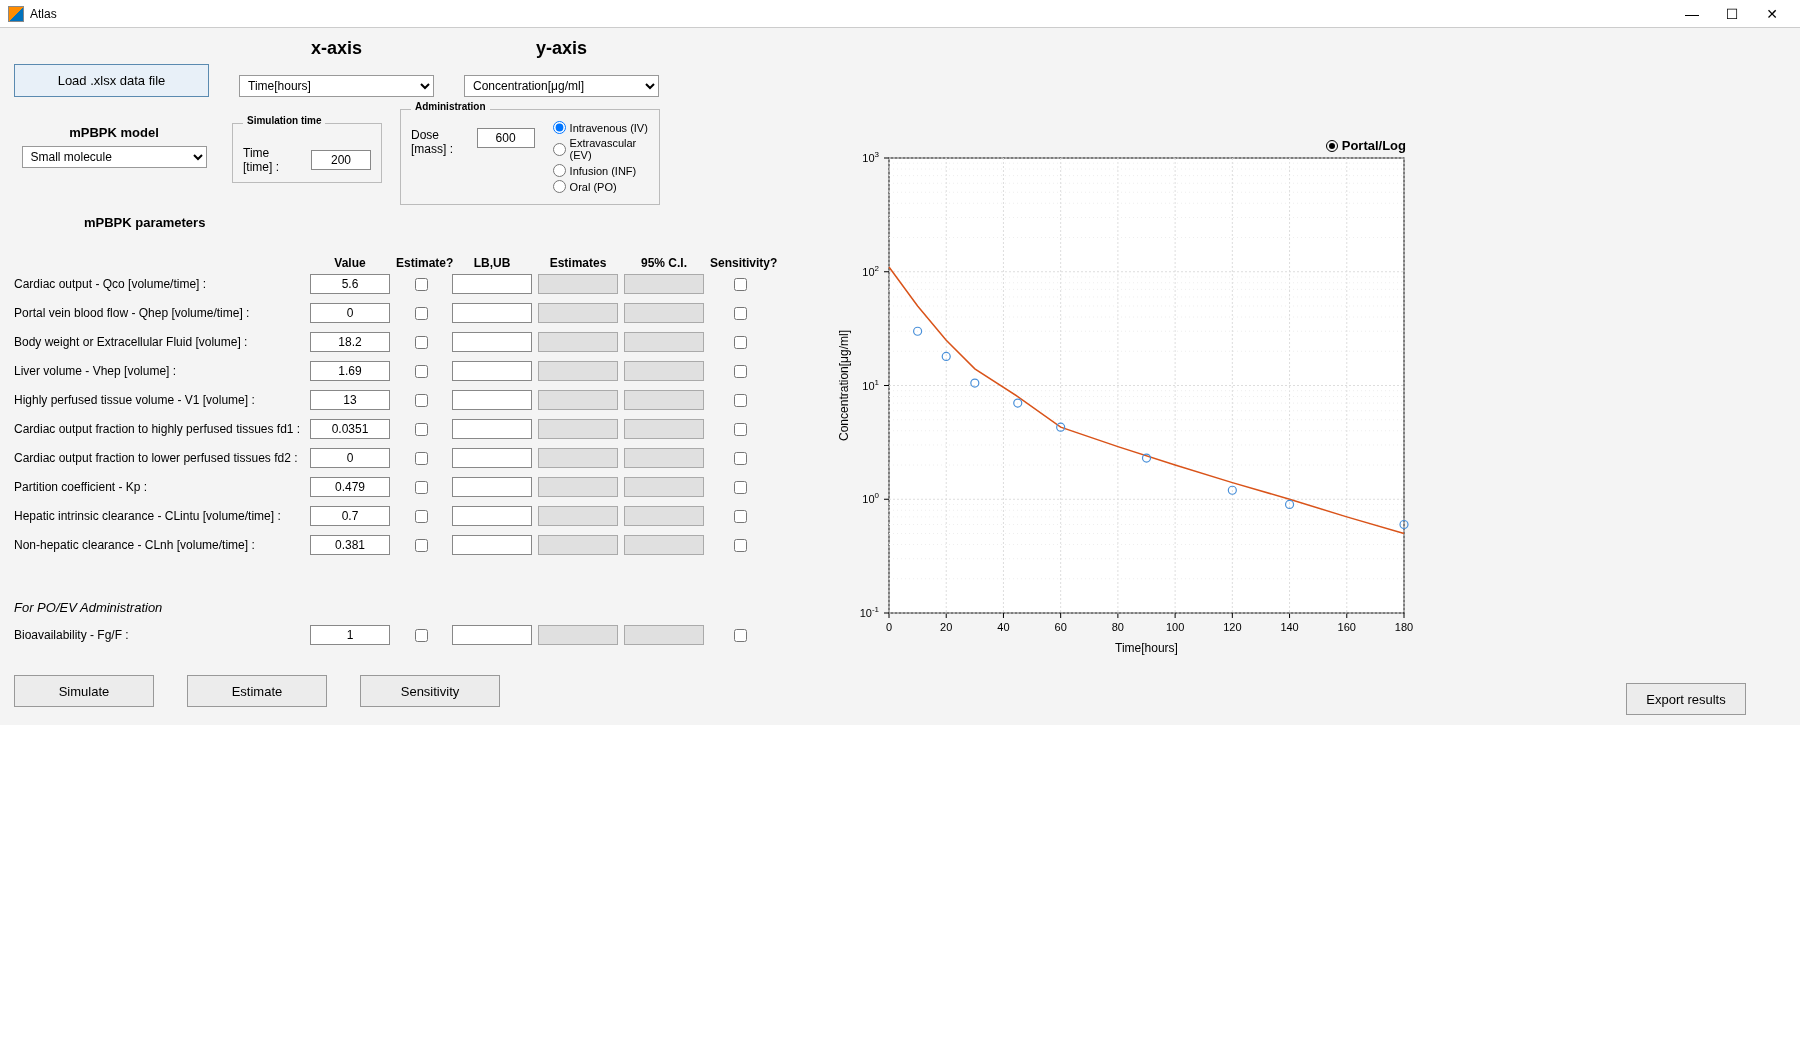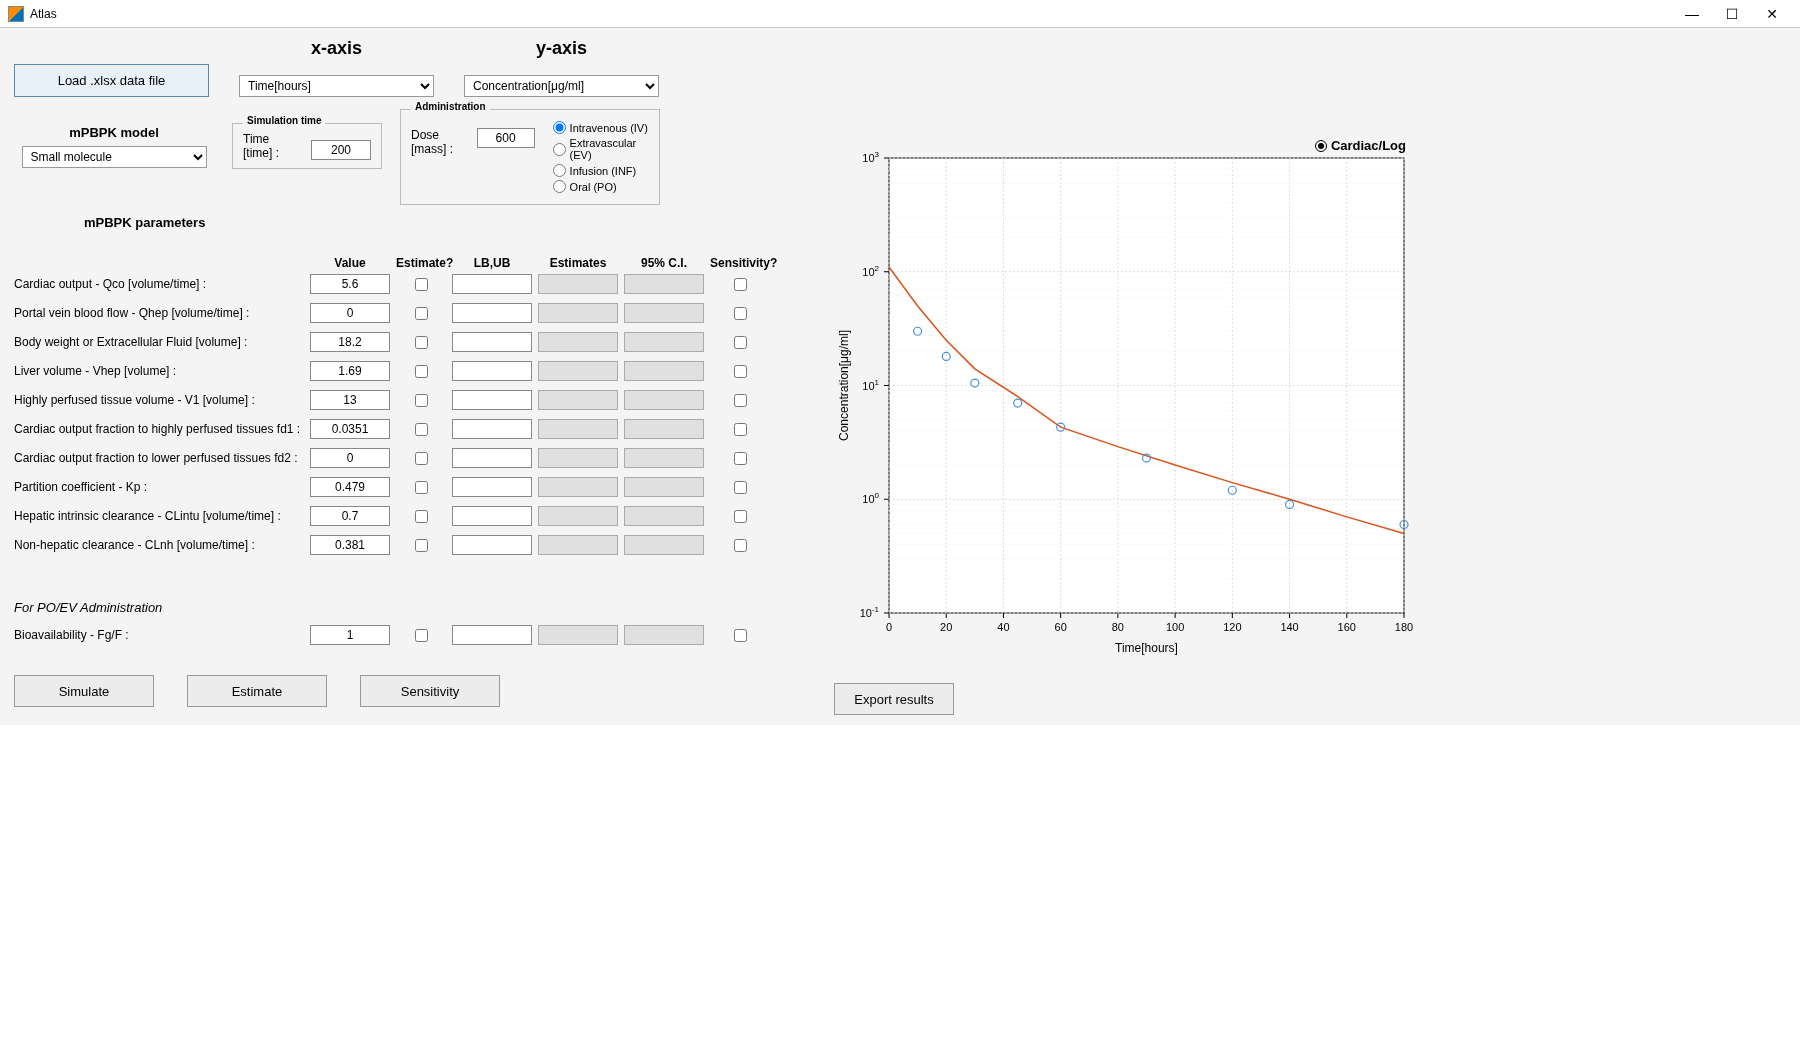--- a/index.html
+++ b/index.html
@@ -34,21 +34,21 @@
 .readonly-box { background:#e0e0e0; border:1px solid #aaa; height:20px;}
 .chk { display:flex; justify-content:center;}
 .subsection-title { font-style:italic; font-size:13px; margin-top:45px; margin-bottom:10px;}
 .bottom-buttons { display:flex; gap:33px; margin-top:30px;}
 .action-btn { width:140px; height:32px; background:#ececec; border:1px solid #999; font-size:13px;}
 .chart-container { position:relative; width:580px; height:520px; margin-top:100px;}
 .log-toggle { position:absolute; top:0; right:8px; display:flex; align-items:center; gap:4px; font-weight:bold; font-size:13px;}
 .log-toggle .radio-dot { width:12px; height:12px; border:1px solid #000; border-radius:50%; display:inline-flex; align-items:center; justify-content:center;}
 .log-toggle .radio-dot::after { content:''; width:6px; height:6px; background:#000; border-radius:50%;}
 svg { font-family: Arial;}
-.export-btn-container { margin-top:25px; display:flex; justify-content:flex-start; padding-right:40px;}
+.export-btn-container { margin-top:25px; display:flex; justify-content:flex-end; padding-right:40px;}
 .admin-content { display:flex; gap:18px; align-items:flex-start;}
 .dose-group { display:flex; align-items:flex-start; gap:8px; margin-top:10px;}
 </style>
 </head>
 <body>
 
 <div class="titlebar">
   <div class="logo"></div>
   <span>Atlas</span>
   <div class="spacer"></div>
@@ -77,21 +77,21 @@
 
     <div class="row2">
       <div class="model-group">
         <div class="model-label">mPBPK model</div>
         <select class="dropdown" style="width:185px">
           <option>Small molecule</option>
         </select>
       </div>
       <div class="fieldset sim-fieldset">
         <div class="fieldset-label">Simulation time</div>
-        <div style="display:flex;align-items:flex-end;gap:24px;margin-top:0;">
+        <div style="display:flex;align-items:center;gap:24px;margin-top:14px;">
           <span>Time [time] :</span>
           <input class="txtinput" style="width: 60px;" value="200">
         </div>
       </div>
       <div class="fieldset admin-fieldset">
         <div class="fieldset-label">Administration</div>
         <div class="admin-content">
           <div class="dose-group">
             <span>Dose [mass] :</span>
             <input class="txtinput" style="width: 58px;" value="600">
@@ -283,21 +283,21 @@
       <button class="action-btn">Simulate</button>
       <button class="action-btn">Estimate</button>
       <button class="action-btn">Sensitivity</button>
     </div>
   </div>
 
   <div class="right">
     <div class="chart-container">
       <div class="log-toggle">
         <span class="radio-dot"></span>
-        <span>Cardiac/Log</span>
+        <span>Portal/Log</span>
       </div>
       <svg id="chart-svg" width="580" height="520">
           <rect x="55" y="20" width="515" height="455" fill="#fff" stroke="#000" stroke-width="1"></rect>
           <line x1="55" y1="20" x2="55" y2="475" stroke="#ddd" stroke-dasharray="2,2"></line>
           <line x1="55" y1="475" x2="55" y2="480" stroke="#000"></line>
           <text x="55" y="493" text-anchor="middle" font-size="11">0</text>
           <line x1="112.22222222222223" y1="20" x2="112.22222222222223" y2="475" stroke="#ddd" stroke-dasharray="2,2"></line>
           <line x1="112.22222222222223" y1="475" x2="112.22222222222223" y2="480" stroke="#000"></line>
           <text x="112.22222222222223" y="493" text-anchor="middle" font-size="11">20</text>
           <line x1="169.44444444444446" y1="20" x2="169.44444444444446" y2="475" stroke="#ddd" stroke-dasharray="2,2"></line>

